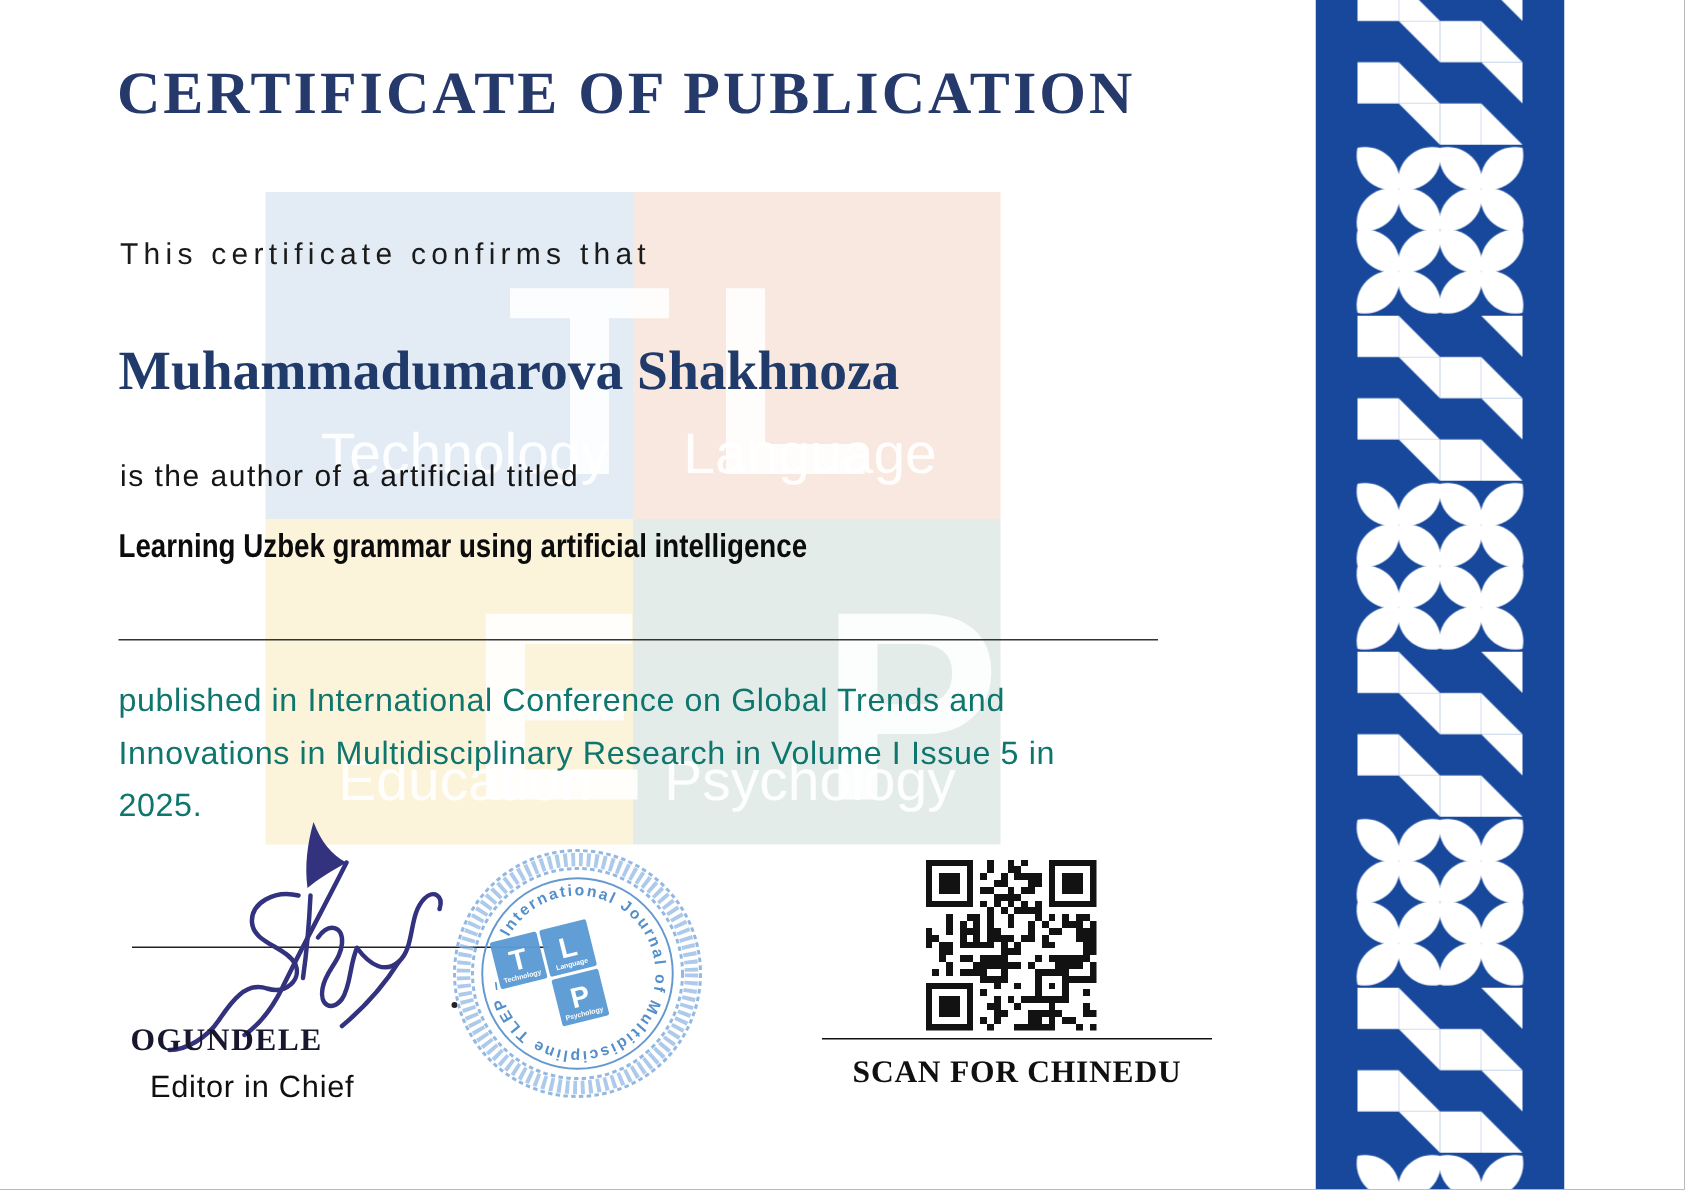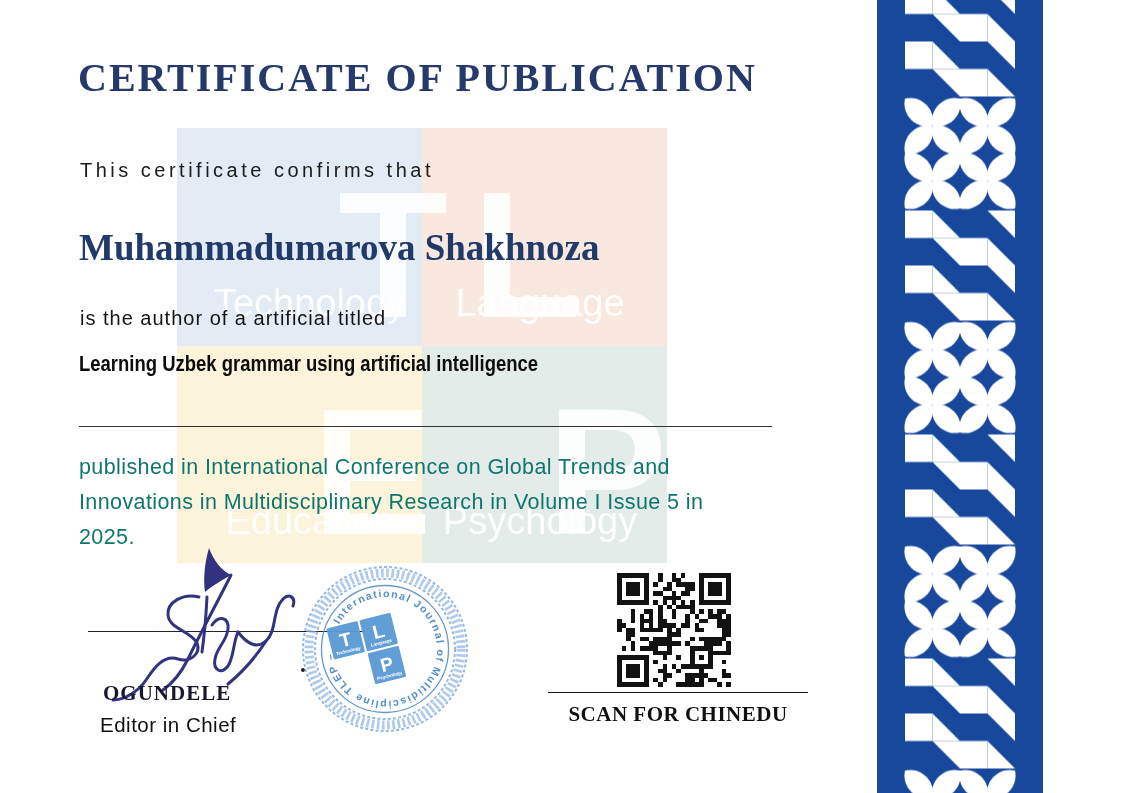--- a/index.html
+++ b/index.html
@@ -14,38 +14,38 @@
   .q3{left:422px;top:346px;width:245px;height:217px;}
   .wm-letter{position:absolute;color:rgba(255,255,255,.88);font:bold 180px/1 "Liberation Sans",sans-serif;
              transform:translate(-50%,-50%);}
   .wm-word{position:absolute;color:rgba(255,255,255,.92);font:38px/44px "Liberation Sans",sans-serif;
            width:230px;text-align:center;}
 
   
   .band{position:absolute;left:877px;top:0;width:166px;height:793px;}
 
   
-  .title{position:absolute;left:78px;top:56px;font:bold 40px/1.1 "Liberation Serif",serif;
+  .title{position:absolute;left:78px;top:40px;font:bold 40px/1.1 "Liberation Serif",serif;
          letter-spacing:2px;color:#26396B;}
   .intro{position:absolute;left:80px;top:158px;font:20px/1.2 "Liberation Sans",sans-serif;
          letter-spacing:3.5px;color:#1b1b1b;}
   .recipient{position:absolute;left:79px;top:228px;font:bold 37px/1.1 "Liberation Serif",serif;
          color:#203A6A;}
   .authorline{position:absolute;left:80px;top:306px;font:20px/1.2 "Liberation Sans",sans-serif;
          letter-spacing:1px;color:#151515;}
   .pubtitle{position:absolute;left:79px;top:351px;font:bold 22px/1.2 "Liberation Sans",sans-serif;
          color:#0c0c0c;transform:scaleX(.84);transform-origin:left top;white-space:nowrap;}
   .divider{position:absolute;left:79px;top:426px;width:693px;border-top:1.4px solid #333;}
   .details{position:absolute;left:79px;top:450px;width:672px;font:21.5px/35px "Liberation Sans",sans-serif;
          letter-spacing:.4px;color:#0f766e;}
   .sigline{position:absolute;left:88px;top:631px;width:278px;border-top:1.3px solid #222;}
   .sigdot{position:absolute;left:301px;top:668px;width:4px;height:4px;border-radius:50%;background:#222;}
   .prof{position:absolute;font:bold 21px/1.2 "Liberation Serif",serif;letter-spacing:1px;color:#17172e;}
   .prof1{left:103px;top:651px;}
-  .prof2{left:103px;top:681px;}
+  .prof2{left:87px;top:681px;}
   .editor{position:absolute;left:100px;top:713px;font:20.5px/1.2 "Liberation Sans",sans-serif;
          letter-spacing:.5px;color:#101010;}
   .sig{position:absolute;left:80px;top:545px;width:250px;height:160px;}
   .stamp{position:absolute;left:301px;top:565px;width:168px;height:168px;opacity:.96;}
   .stamp-letter{fill:#fff;font:bold 19px "Liberation Sans",sans-serif;text-anchor:middle;}
   .stamp-label{fill:#fff;font:bold 4.6px "Liberation Sans",sans-serif;text-anchor:middle;}
   .stamp-ring-text-el{font:bold 10.5px "Liberation Sans",sans-serif;letter-spacing:1.4px;}
   .qr{position:absolute;left:617px;top:573px;width:114px;height:114px;shape-rendering:crispEdges;}
   .vline{position:absolute;left:548px;top:692px;width:260px;border-top:1.6px solid #111;}
   .vcaption{position:absolute;left:548px;top:702px;width:260px;text-align:center;

